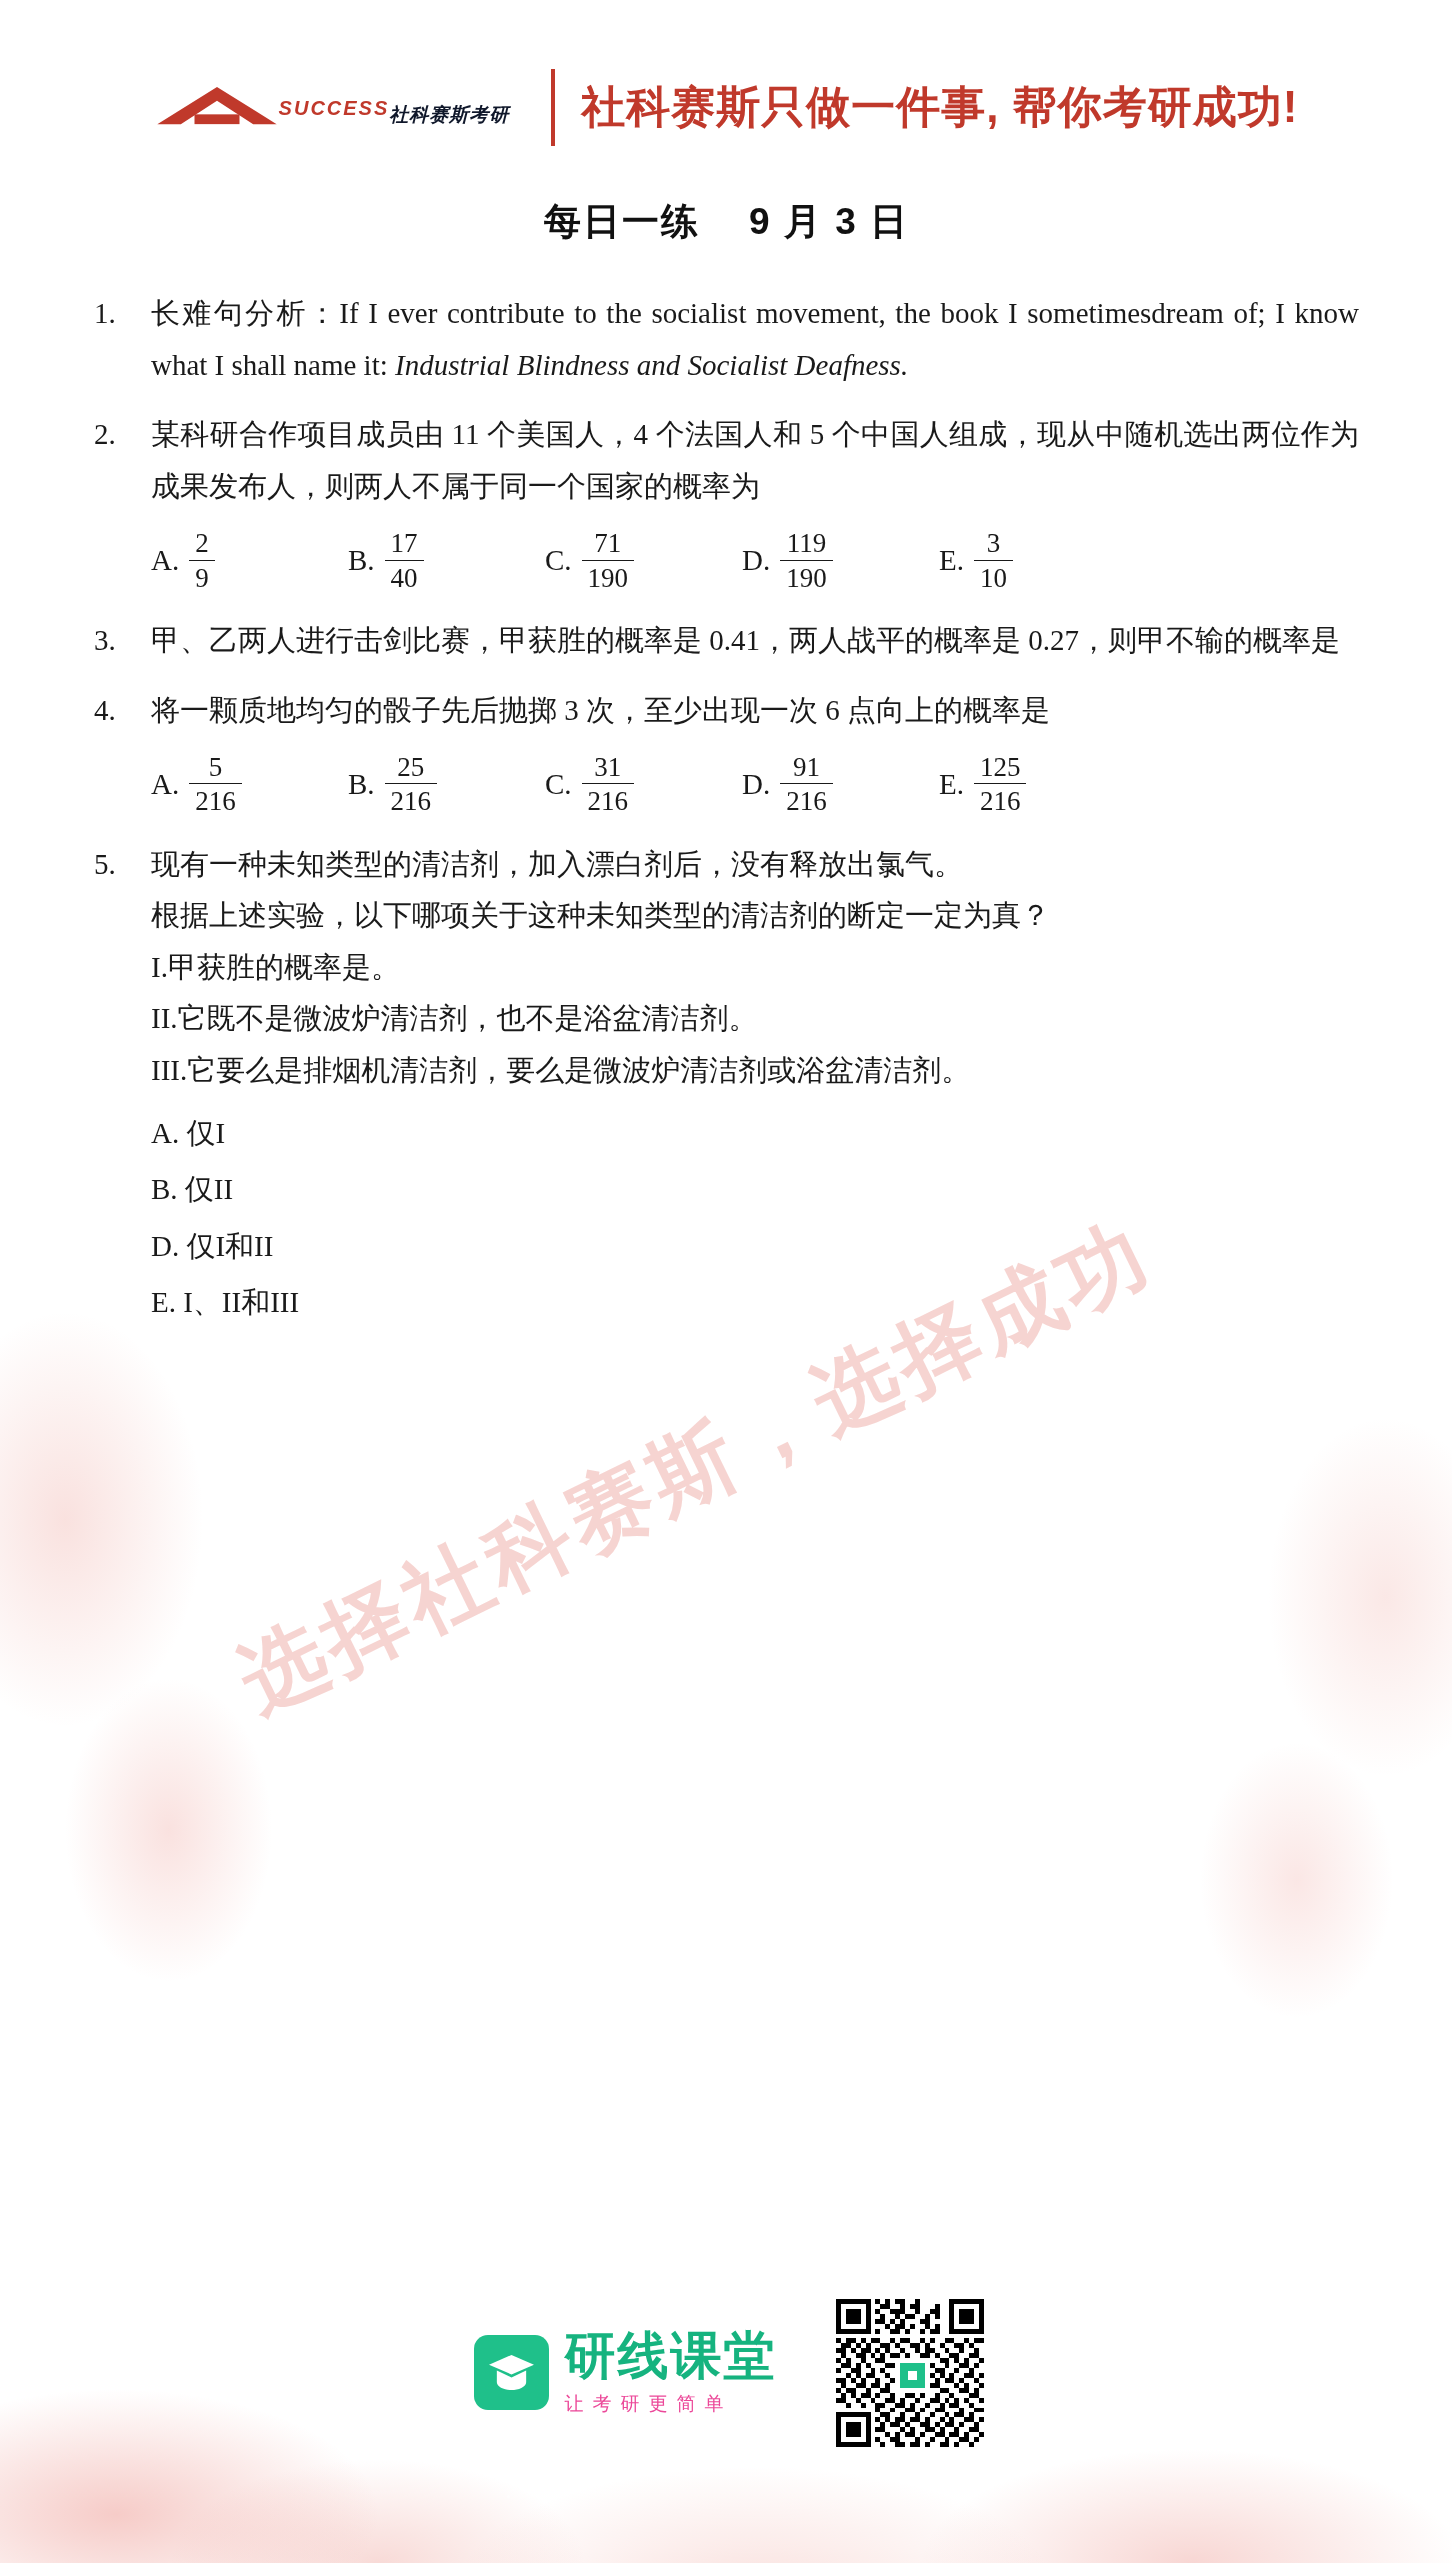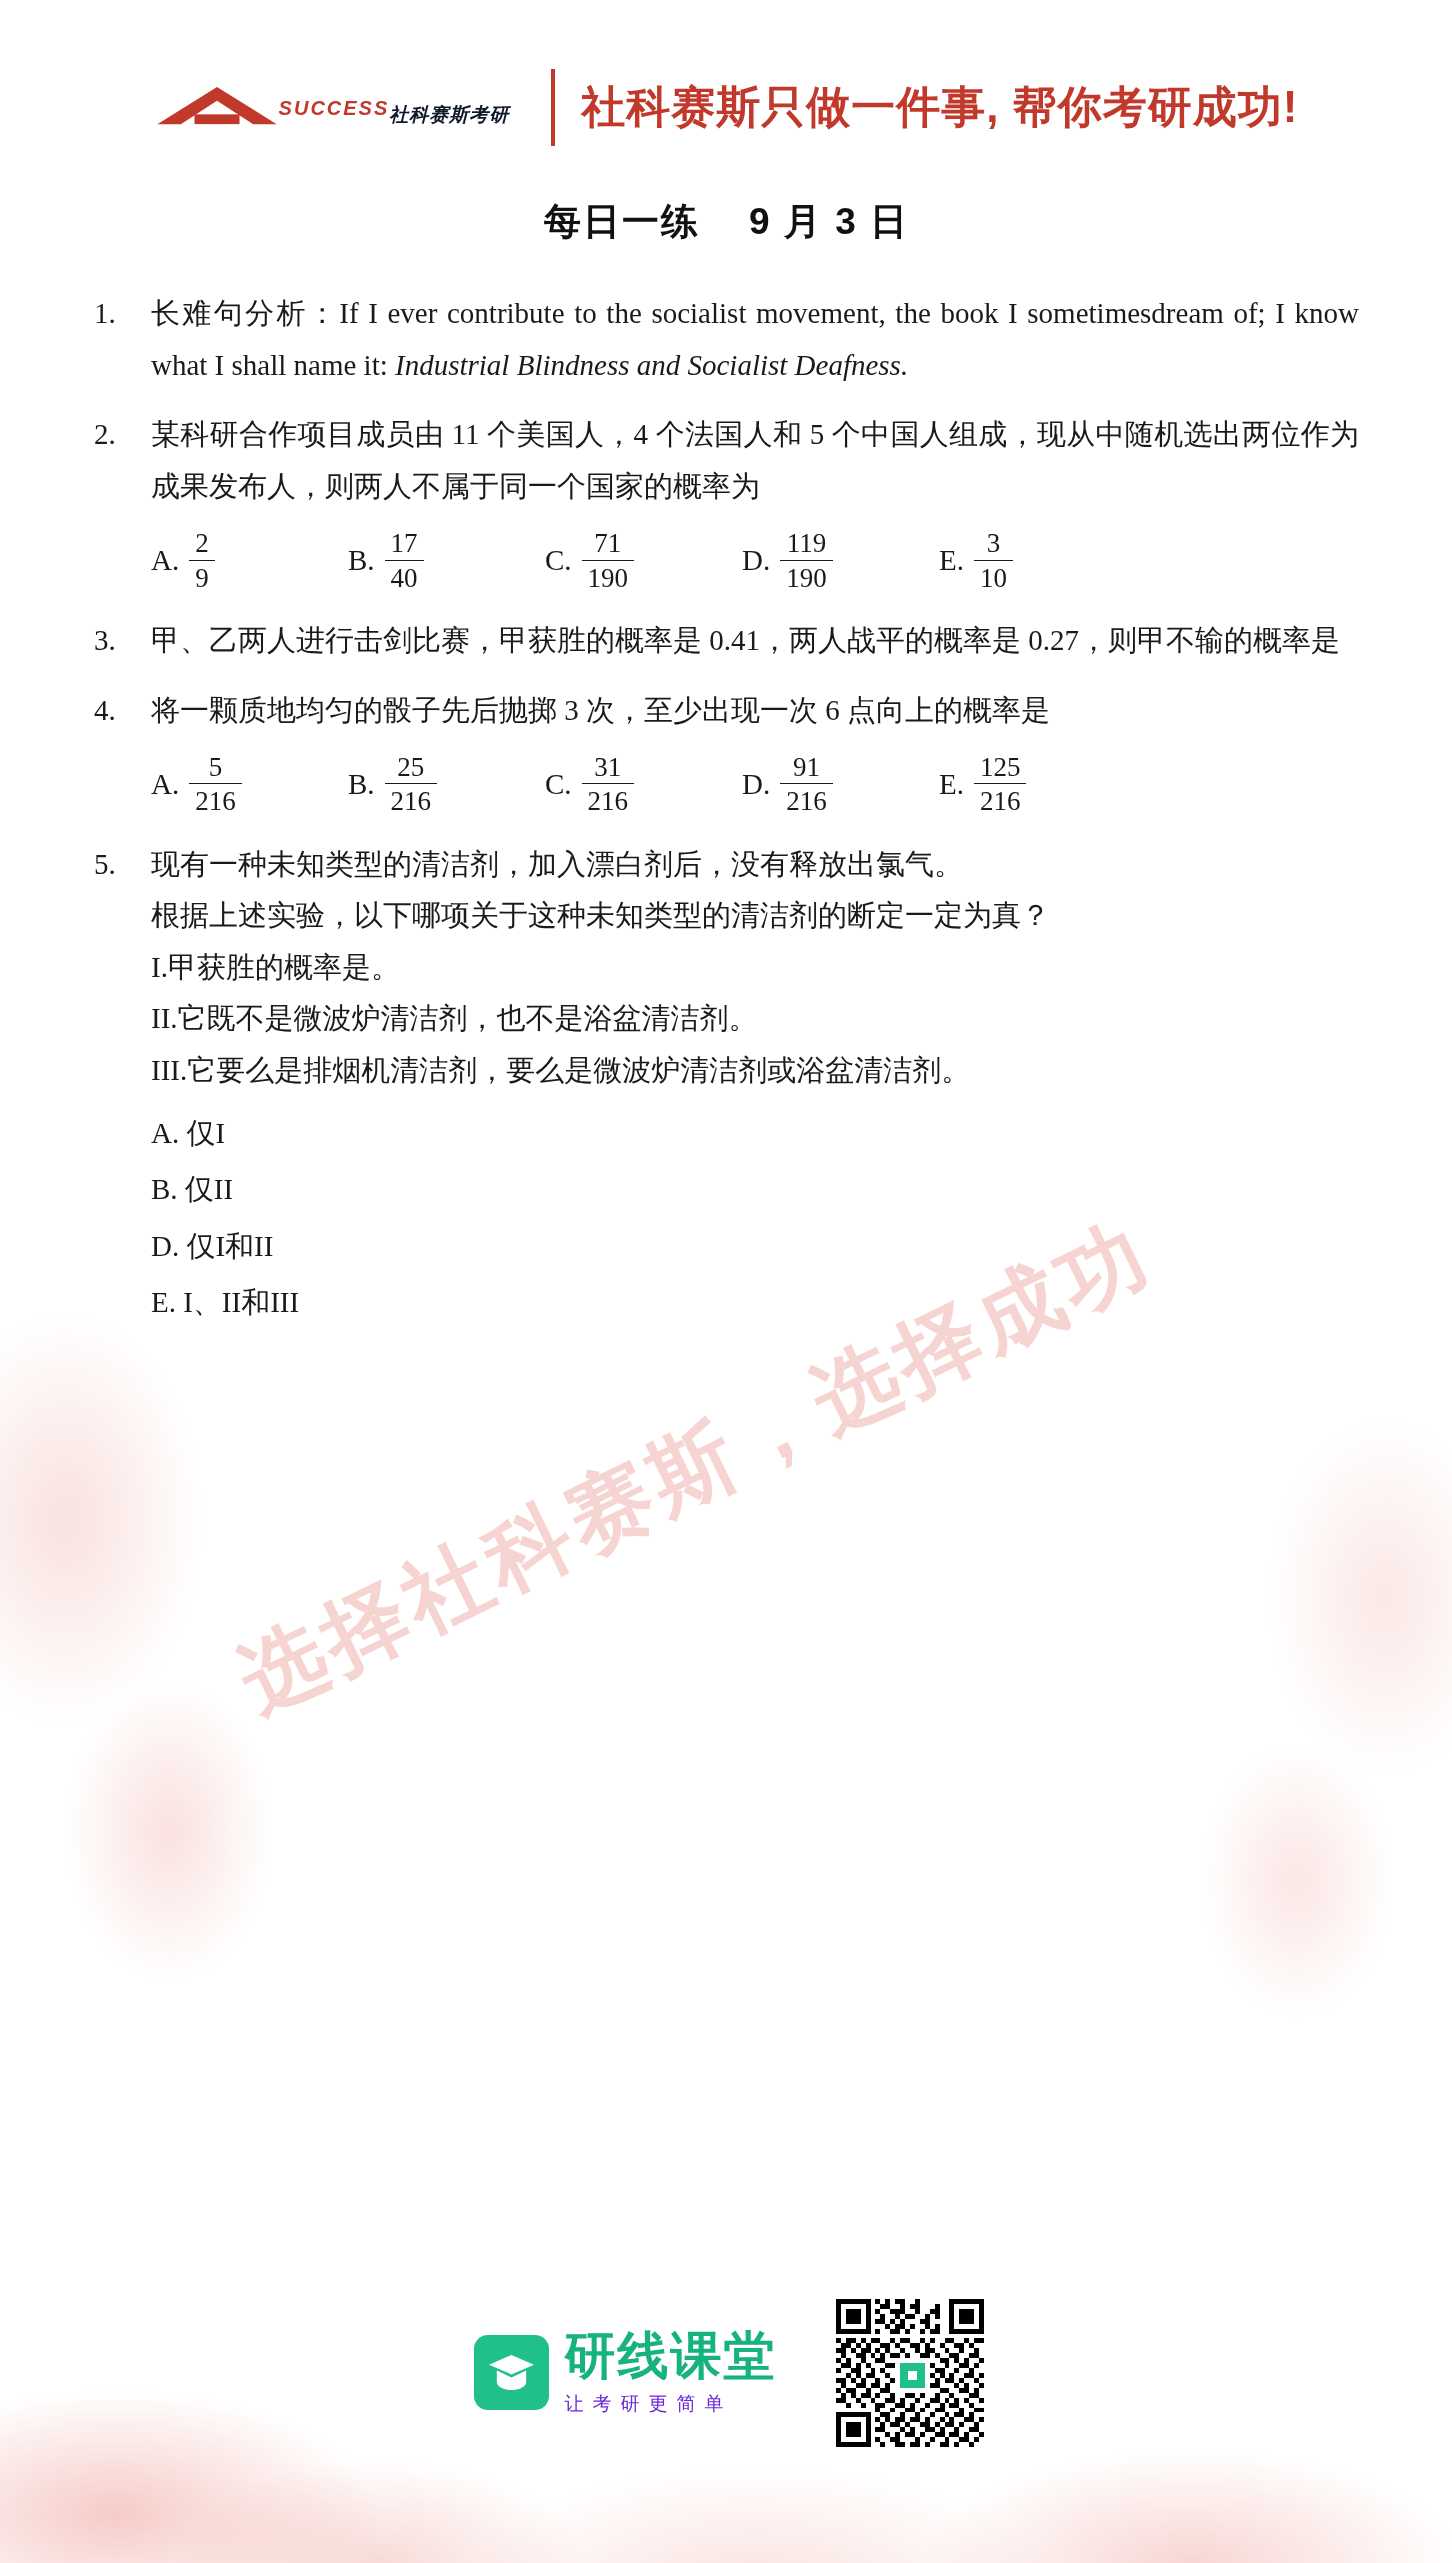--- a/index.html
+++ b/index.html
@@ -249,21 +249,21 @@
     font-family: "Liberation Sans", sans-serif;
     font-size: 51px;
     font-weight: bold;
     color: #16b37f;
     letter-spacing: 2px;
     line-height: 1.05;
   }
   .brand-sub {
     font-family: "Liberation Sans", sans-serif;
     font-size: 19px;
-    color: #6d28d9;
+    color: #ec4899;
     letter-spacing: 9px;
     margin-top: 8px;
   }
   .qr {
     width: 148px;
     height: 148px;
     background: #ffffff;
     position: relative;
   }
   .qr svg { display:block; }

